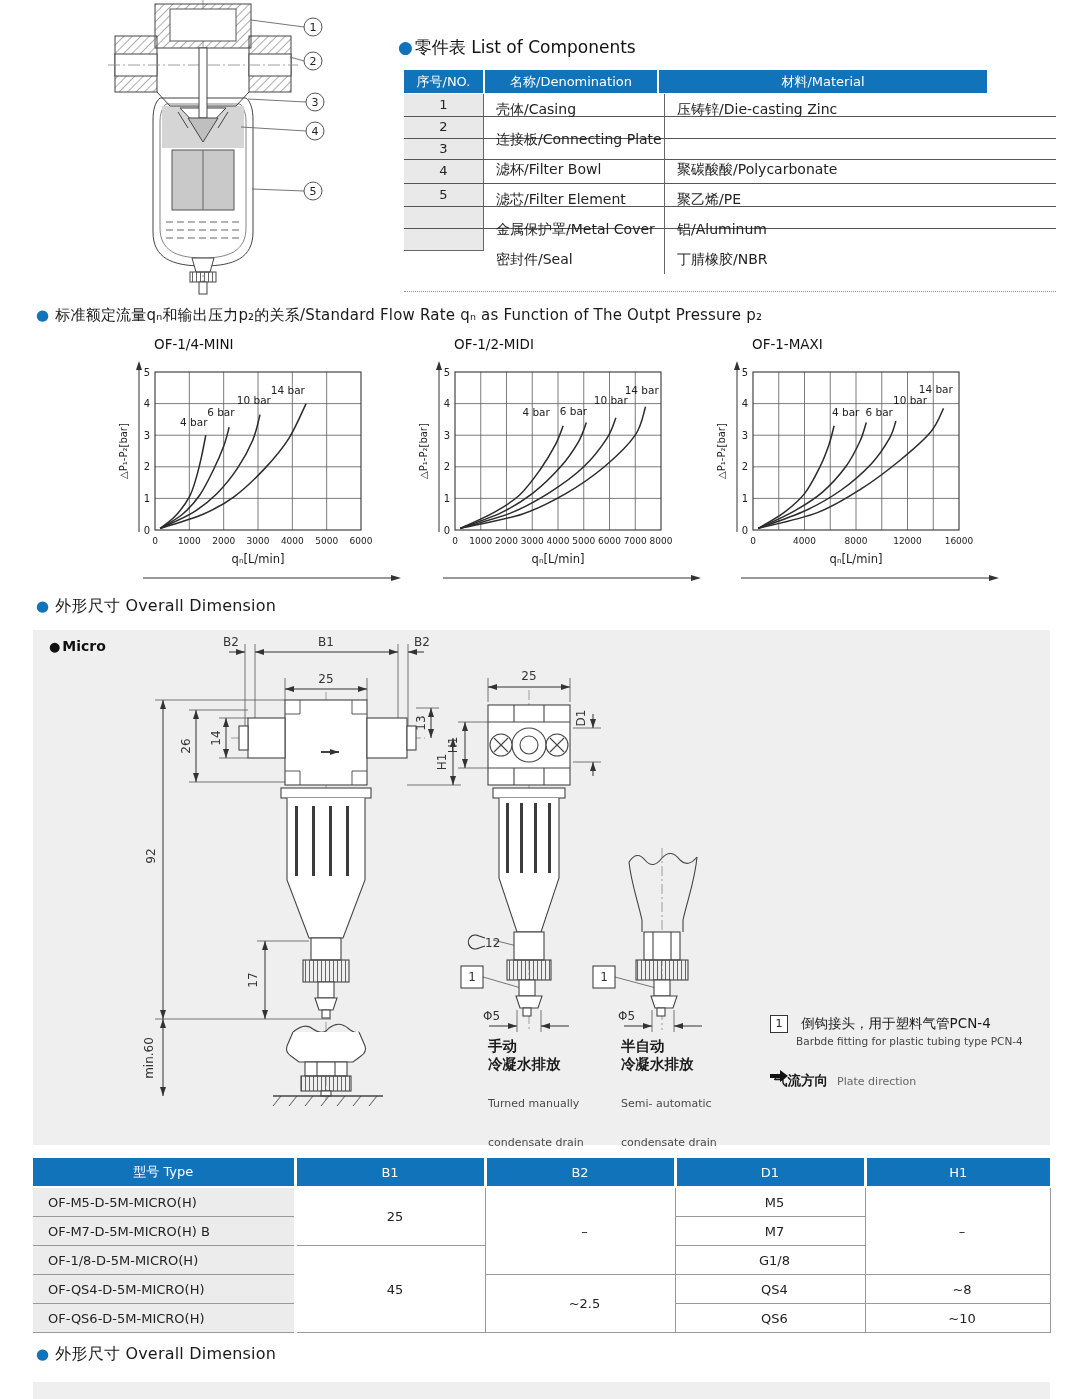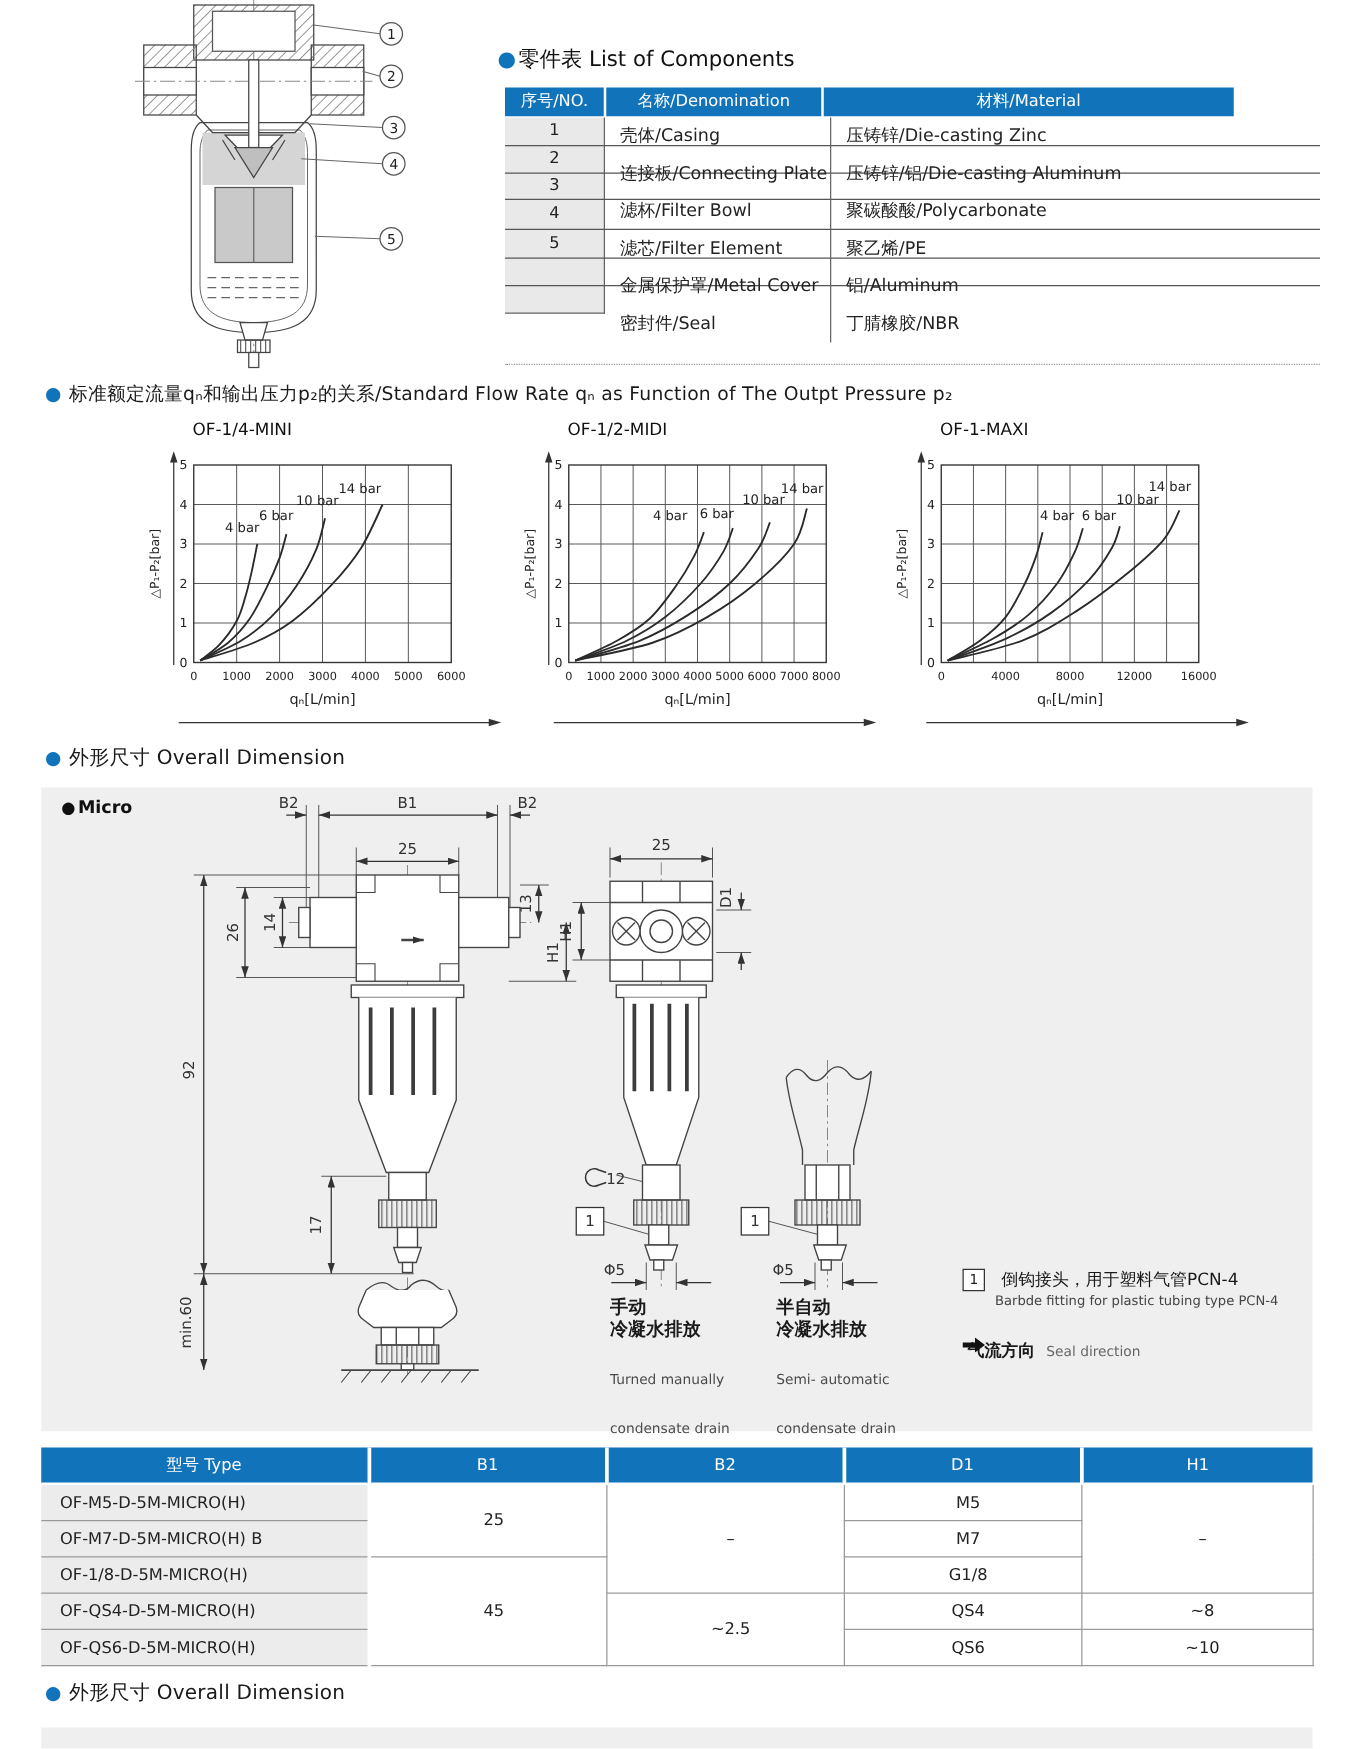--- a/index.html
+++ b/index.html
@@ -147,21 +147,20 @@
       <div class="no-num" style="top:44px;height:21px;line-height:21px">3</div>
       <div class="no-num" style="top:65px;height:24px;line-height:24px">4</div>
       <div class="no-num" style="top:89px;height:23px;line-height:23px">5</div>
       <div class="cname" style="top:0">壳体/Casing</div>
       <div class="cname" style="top:30px">连接板/Connecting Plate</div>
       <div class="cname" style="top:60px">滤杯/Filter Bowl</div>
       <div class="cname" style="top:90px">滤芯/Filter Element</div>
       <div class="cname" style="top:120px">金属保护罩/Metal Cover</div>
       <div class="cname" style="top:150px">密封件/Seal</div>
       <div class="cmat" style="top:0">压铸锌/Die-casting Zinc</div>
-      <div class="cmat" style="top:30px">压铸锌/铝/Die-casting Aluminum</div>
       <div class="cmat" style="top:60px">聚碳酸酸/Polycarbonate</div>
       <div class="cmat" style="top:90px">聚乙烯/PE</div>
       <div class="cmat" style="top:120px">铝/Aluminum</div>
       <div class="cmat" style="top:150px">丁腈橡胶/NBR</div>
       <div class="dotline"></div>
     </div>
   </div>
 
   <div class="sec-title" style="left:36px;top:306px;font-size:15px">
     <span class="dot">●</span><span>标准额定流量qₙ和输出压力p₂的关系/Standard Flow Rate qₙ as Function of The Outpt Pressure p₂</span>
@@ -501,21 +500,21 @@
         <span class="refbox">1</span>
         <span class="note-cn">倒钩接头，用于塑料气管PCN-4</span>
       </div>
       <div class="note-en">Barbde fitting for plastic tubing type PCN-4</div>
     </div>
     <div class="flow-note">
       <svg width="18" height="12" viewBox="0 0 18 12" style="vertical-align:middle">
         <path d="M0,4 h10 v-4 l8,6 l-8,6 v-4 h-10 z" fill="#111"></path>
       </svg>
       <span class="cn">气流方向</span>
-      <span class="en">Seal direction</span>
+      <span class="en">Plate direction</span>
     </div>
   </div>
 
   <table class="spec">
     <colgroup>
         <col style="width:262px">
         <col style="width:190px">
         <col style="width:190px">
         <col style="width:190px">
         <col style="width:185px">

